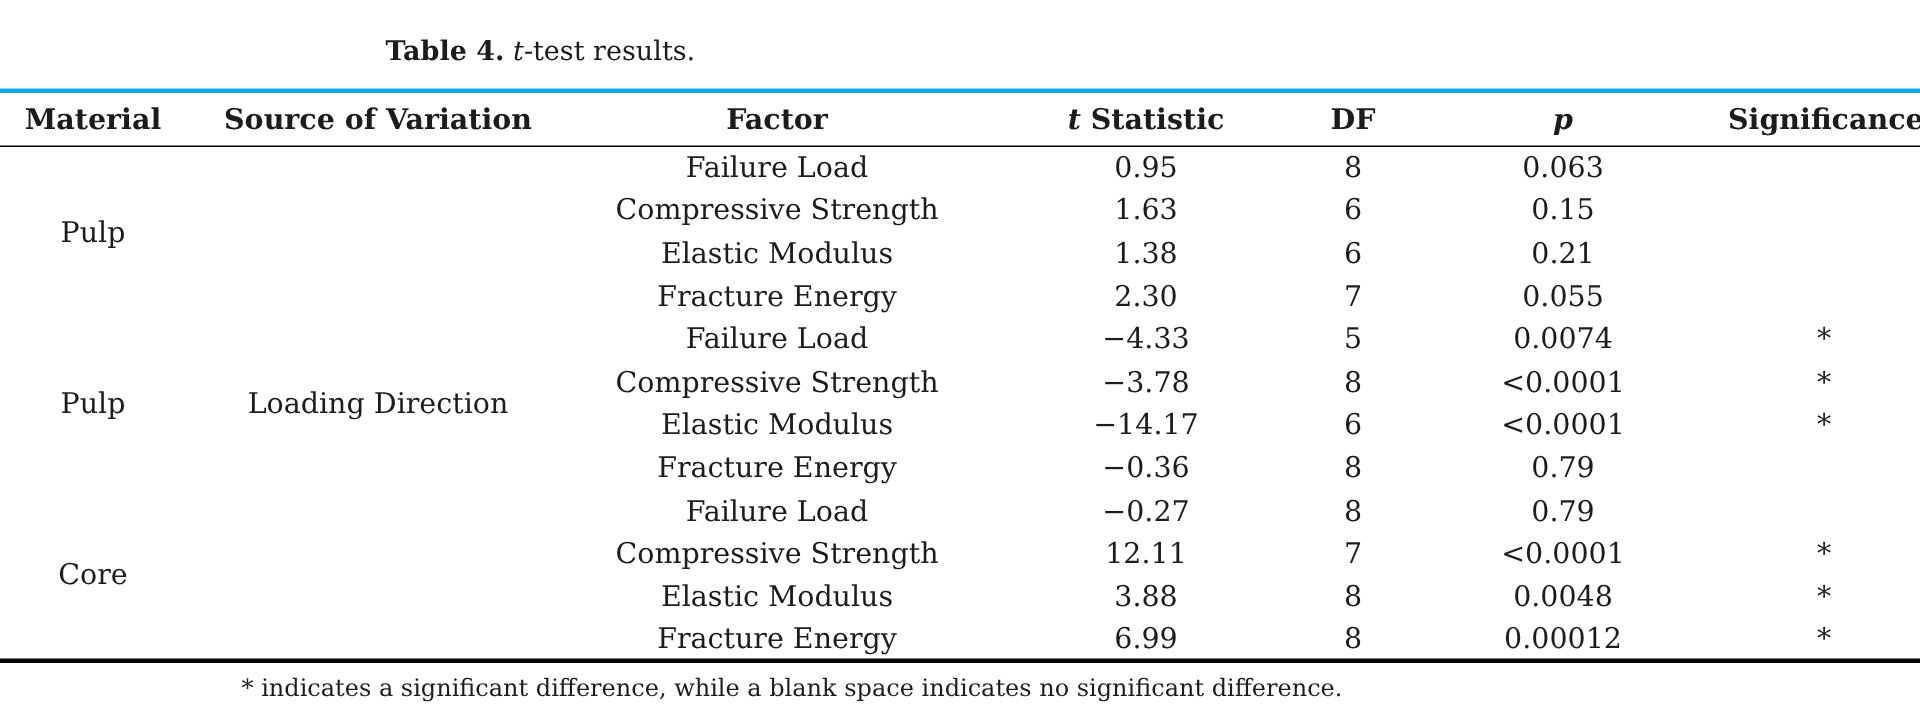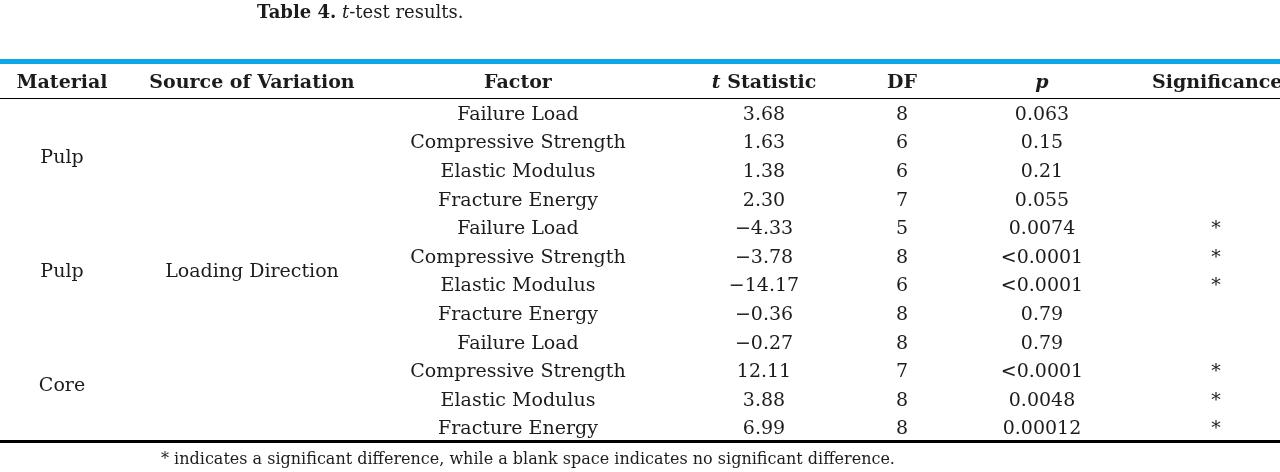--- a/index.html
+++ b/index.html
@@ -7,34 +7,34 @@
   body {
     position: relative;
     background: #ffffff;
     color: #1c1c1c;
     font-family: "DejaVu Serif", serif;
     overflow: hidden;
   }
   .caption {
     position: absolute;
     left: 257px;
-    top: 1px;
+    top: 24px;
     font-size: 18px;
     white-space: nowrap;
   }
   .bold { font-weight: bold; }
   .it { font-style: italic; }
   table.ttest {
     position: absolute;
     left: 0;
     top: 59px;
     width: 1280px;
     border-collapse: collapse;
     table-layout: fixed;
-    border-top: 5px solid #0ea5e9;
+    border-top: 3px solid #0ea5e9;
     border-bottom: 3px solid #000;
   }
   table.ttest th {
     font-size: 19px;
     font-weight: bold;
     height: 37px;
     text-align: center;
     vertical-align: middle;
     border-bottom: 1.5px solid #000;
     white-space: nowrap;
@@ -84,21 +84,21 @@
       <th class="it">p</th>
       <th>Significance</th>
     </tr>
   </thead>
   <tbody>
 
     <tr>
       <td rowspan="4">Pulp</td>
       <td rowspan="12">Loading Direction</td>
       <td>Failure Load</td>
-      <td>3.68</td>
+      <td>0.95</td>
       <td>8</td>
       <td>0.063</td>
       <td></td>
     </tr>
     <tr>
       <td>Compressive Strength</td>
       <td>1.63</td>
       <td>6</td>
       <td>0.15</td>
       <td></td>

